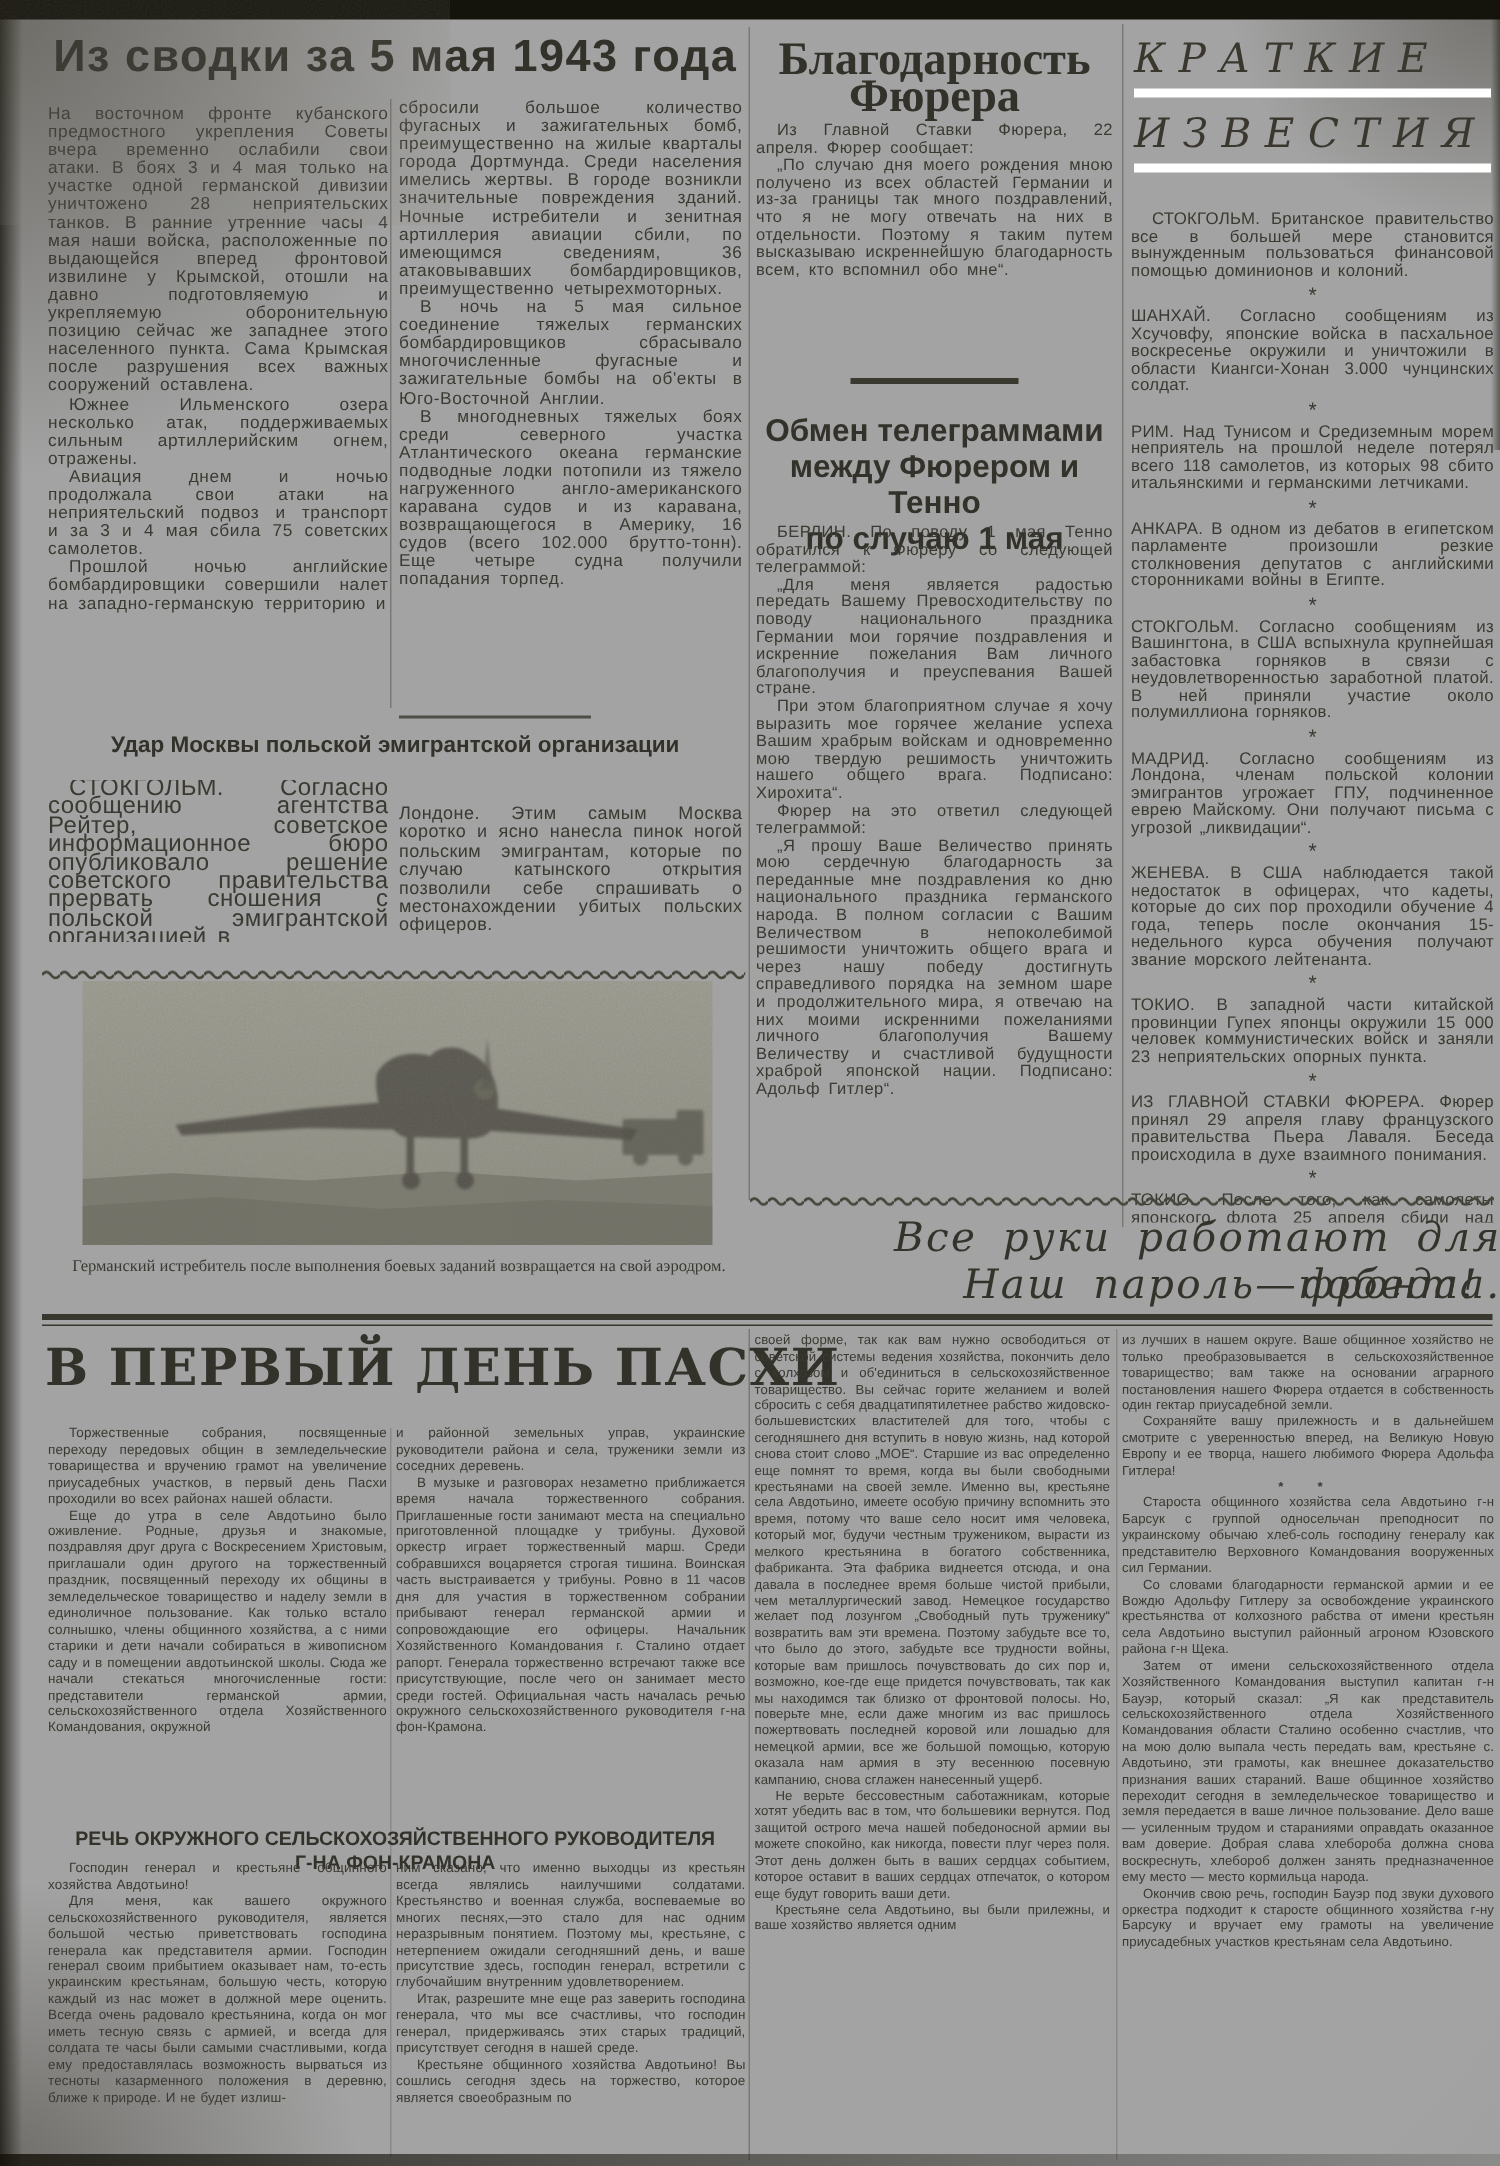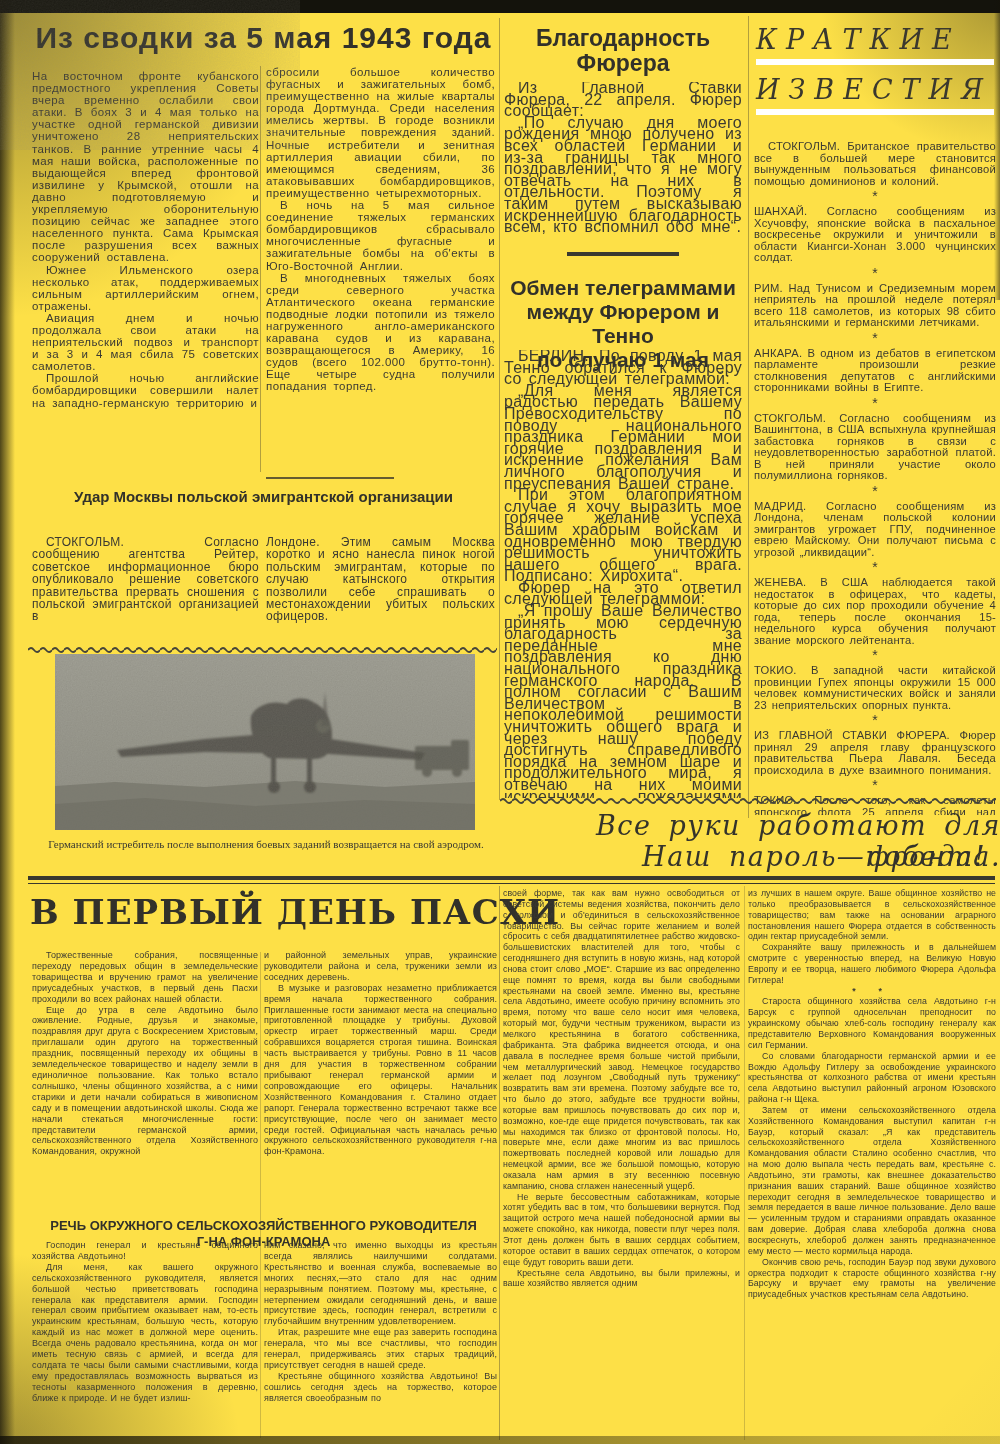--- a/index.html
+++ b/index.html
@@ -1,16 +1,16 @@
 <!DOCTYPE html>
 <html><head>
 <meta charset="utf-8">
 <style>
   html,body{margin:0;padding:0;}
-  #page{position:relative;width:1000px;height:1444px;background:#fde047;overflow:hidden;
+  #page{position:relative;width:1000px;height:1444px;background:#a3a3a3;overflow:hidden;
         font-family:"Liberation Sans",sans-serif;color:#3b3a32;}
   
   #page::before{content:"";position:absolute;inset:0;z-index:1;pointer-events:none;
     background:
       radial-gradient(55% 40% at 0% 0%, rgba(35,32,22,.45) 0%, rgba(35,32,22,0) 55%),
       radial-gradient(30% 18% at 100% 0%, rgba(35,32,22,.38) 0%, rgba(35,32,22,0) 60%),
       radial-gradient(40% 22% at 0% 100%, rgba(35,32,22,.40) 0%, rgba(35,32,22,0) 60%),
       radial-gradient(130% 120% at 50% 45%, rgba(0,0,0,0) 55%, rgba(55,52,40,.22) 100%);}
   .edge-top{position:absolute;left:0;top:0;width:1000px;height:13px;background:#14130c;z-index:3;}
   .edge-left{position:absolute;left:0;top:0;width:15px;height:1444px;z-index:3;
@@ -24,32 +24,32 @@
   .grain{position:absolute;inset:0;z-index:4;pointer-events:none;opacity:.45;}
 
   h1,h2,h3,p{margin:0;font-weight:normal;}
   .headline{font-weight:bold;color:#32312a;text-align:center;}
   .col{text-align:justify;overflow:hidden;}
   .col p{margin:0;text-indent:14px;}
   .col p.flush{text-indent:0;}
   .col p.star-line{text-align:center;text-indent:0;letter-spacing:10px;font-weight:bold;}
 
   .body-lg{font-size:11.5px;line-height:12.1px;letter-spacing:.4px;word-spacing:3px;}
-  .body-md{font-size:16px;line-height:11.6px;letter-spacing:.3px;word-spacing:2.4px;}
+  .body-md{font-size:11px;line-height:11.6px;letter-spacing:.3px;word-spacing:2.4px;}
   .body-kr{font-size:11.2px;line-height:11.5px;letter-spacing:.2px;word-spacing:1.6px;margin-top:21px;}
   .body-sm{font-size:9px;line-height:10.9px;letter-spacing:.1px;word-spacing:.6px;}
   .body-xs{font-size:8.8px;line-height:10.85px;letter-spacing:.05px;word-spacing:.4px;}
 
   .vrule{width:1px;background:rgba(55,53,44,.38);}
   .rule-thin{height:2px;background:rgba(50,48,40,.75);}
   .rule-bar{height:4px;background:#3a392f;}
   .hr-mid{border-top:4px solid #39382e;border-bottom:1px solid #39382e;height:3px;}
 
   #title-svodka{font-size:30px;line-height:32px;letter-spacing:1px;}
-  #blag-title{font-size:23px;line-height:25px;}
+  #blag-title{font-size:31px;line-height:25px;font-family:Liberation Serif, serif;}
   #obmen-title p{font-size:21px;line-height:24px;font-weight:bold;text-align:center;color:#32312a;}
   #udar-title{font-size:15px;line-height:26px;}
   .kr-line{display:block;font-family:"DejaVu Serif",serif;font-style:italic;font-size:27px;
     letter-spacing:9px;color:#3a382e;border-bottom:6px solid #ffffff;padding-bottom:4px;margin-bottom:9px;
     white-space:nowrap;}
   .kratkie-body p + p::before{content:"*";display:block;text-align:center;text-indent:0;
     font-size:14px;line-height:15px;margin:2px 0;letter-spacing:0;}
   .slogan{font-family:"DejaVu Serif",serif;font-style:italic;font-size:27px;color:#34332b;
     letter-spacing:1.5px;word-spacing:7px;}
   #pasha-title{font-family:"DejaVu Serif",serif;font-size:34px;line-height:44px;letter-spacing:1px;
@@ -73,21 +73,21 @@
     </div>
   <div class="abs col body-lg" style="left:266px;top:66px;width:229px;height:406px;">
       <p class="flush">сбросили большое количество фугасных и зажигательных бомб, преимущественно на жилые кварталы города Дортмунда. Среди населения имелись жертвы. В городе возникли значительные повреждения зданий. Ночные истребители и зенитная артиллерия авиации сбили, по имеющимся сведениям, 36 атаковывавших бомбардировщиков, преимущественно четырехмоторных.</p>
       <p>В ночь на 5 мая сильное соединение тяжелых германских бомбардировщиков сбрасывало многочисленные фугасные и зажигательные бомбы на об'екты в Юго-Восточной Англии.</p>
       <p>В многодневных тяжелых боях среди северного участка Атлантического океана германские подводные лодки потопили из тяжело нагруженного англо-американского каравана судов и из каравана, возвращающегося в Америку, 16 судов (всего 102.000 брутто-тонн). Еще четыре судна получили попадания торпед.</p>
     </div>
   <div class="abs vrule" style="left:260px;top:66px;height:406px;"></div>
   <div class="abs rule-thin" style="left:266px;top:477px;width:128px;"></div>
 
   <h2 class="abs headline" id="udar-title" style="left:30px;top:484px;width:467px;">Удар Москвы польской эмигрантской организации</h2>
-  <div class="abs col" style="left:32px;top:536px;width:227px;height:108px;font-size:12px;line-height:12.4px;letter-spacing:.3px;word-spacing:2.6px;">
+  <div class="abs col" style="left:32px;top:520px;width:227px;height:108px;font-size:16px;line-height:12.4px;letter-spacing:.3px;word-spacing:2.6px;">
       <p>СТОКГОЛЬМ. Согласно сообщению агентства Рейтер, советское информационное бюро опубликовало решение советского правительства прервать сношения с польской эмигрантской организацией в</p>
     </div>
   <div class="abs col" style="left:266px;top:536px;width:229px;height:110px;font-size:12px;line-height:12.4px;letter-spacing:.3px;word-spacing:2.6px;">
       <p class="flush">Лондоне. Этим самым Москва коротко и ясно нанесла пинок ногой польским эмигрантам, которые по случаю катынского открытия позволили себе спрашивать о местонахождении убитых польских офицеров.</p>
     </div>
 
   <svg class="abs wavy" style="left:28px;top:645px;" width="469" height="9">
     <defs>
         <pattern id="wv1" width="12" height="9" patternUnits="userSpaceOnUse">
       <path d="M0 5 Q3 1 6 5 T12 5" fill="none" stroke="#45443a" stroke-width="1.8"></path>

